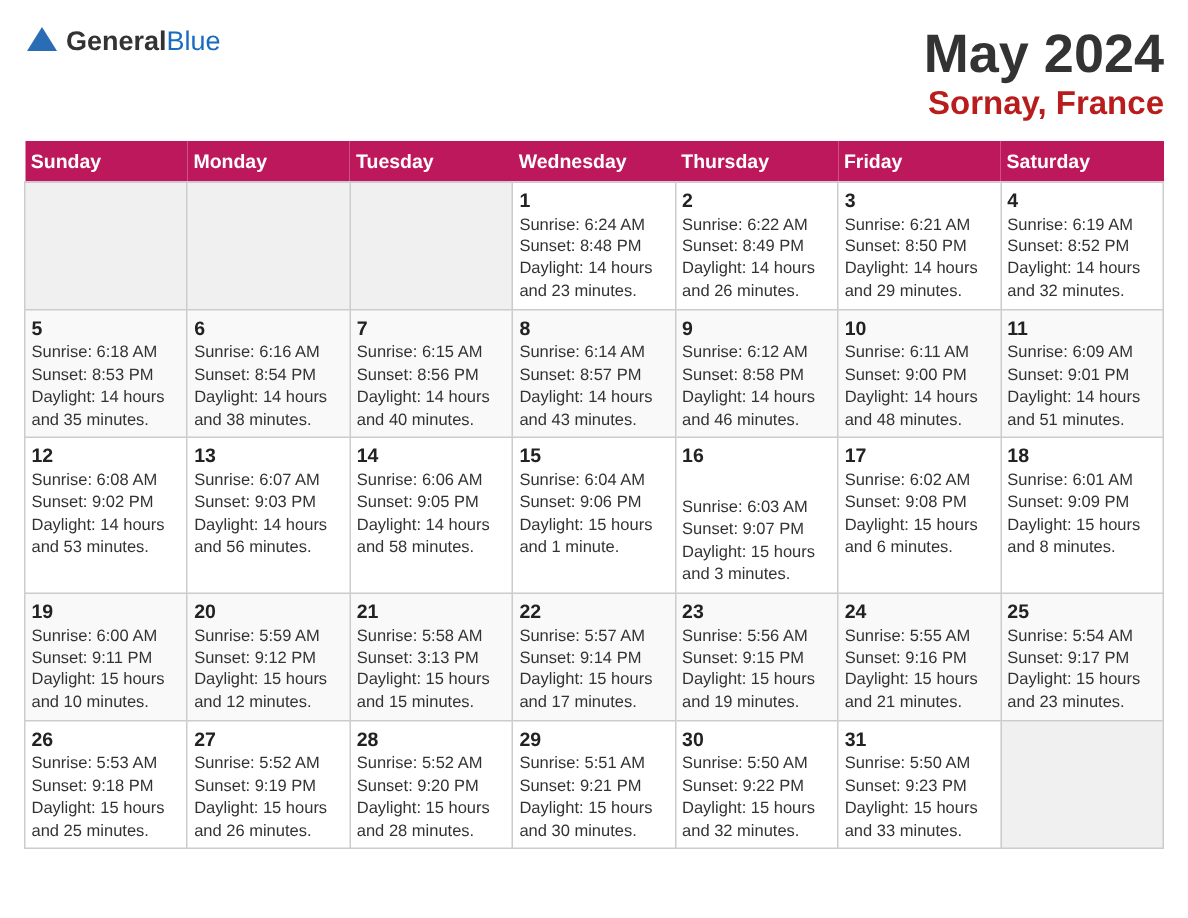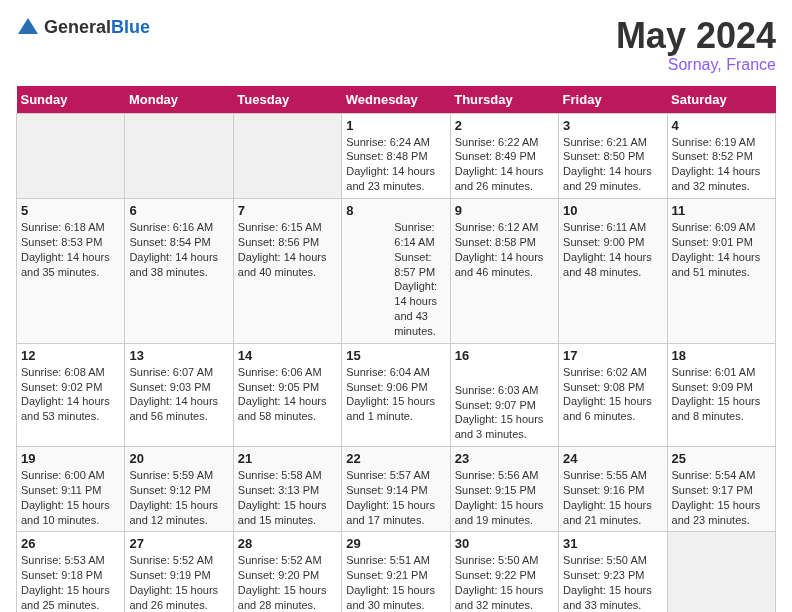--- a/index.html
+++ b/index.html
@@ -26,39 +26,40 @@
       flex-direction: row;
       line-height: 1.1;
     }
     .logo-general {
       font-size: 18px;
       font-weight: bold;
       color: #333;
     }
     .logo-blue {
       font-size: 18px;
-      font-weight: bold;
+      font-weight: normal;
       color: #1a6bbf;
     }
     .logo-icon {
       width: 24px;
       height: 24px;
     }
     .title-block {
       text-align: right;
     }
     .calendar-title {
       font-size: 36px;
       font-weight: bold;
       color: #333;
       line-height: 1.1;
     }
     .calendar-subtitle {
-      font-size: 16px;
-      color: #8b5cf6;
+      font-size: 22px;
+      color: #b91c1c;
+      font-weight: bold;
     }
     table {
       width: 100%;
       border-collapse: collapse;
       font-size: 11px;
     }
     th {
       background: #be185d;
       color: #fff;
       padding: 6px 4px;
@@ -167,21 +168,21 @@
 Daylight: 14 hours and 38 minutes.</div>
         </td>
         <td>
           <div class="day-num">7</div>
           <div class="cell-text" style="white-space: pre-line;">Sunrise: 6:15 AM
 Sunset: 8:56 PM
 Daylight: 14 hours and 40 minutes.</div>
         </td>
         <td>
           <div class="day-num">8</div>
-          <div class="cell-text" style="white-space: pre-line; margin-left: 48px;">Sunrise: 6:14 AM
+          <div class="cell-text" style="white-space: pre-line;">Sunrise: 6:14 AM
 Sunset: 8:57 PM
 Daylight: 14 hours and 43 minutes.</div>
         </td>
         <td>
           <div class="day-num">9</div>
           <div class="cell-text" style="white-space: pre-line;">Sunrise: 6:12 AM
 Sunset: 8:58 PM
 Daylight: 14 hours and 46 minutes.</div>
         </td>
         <td>

